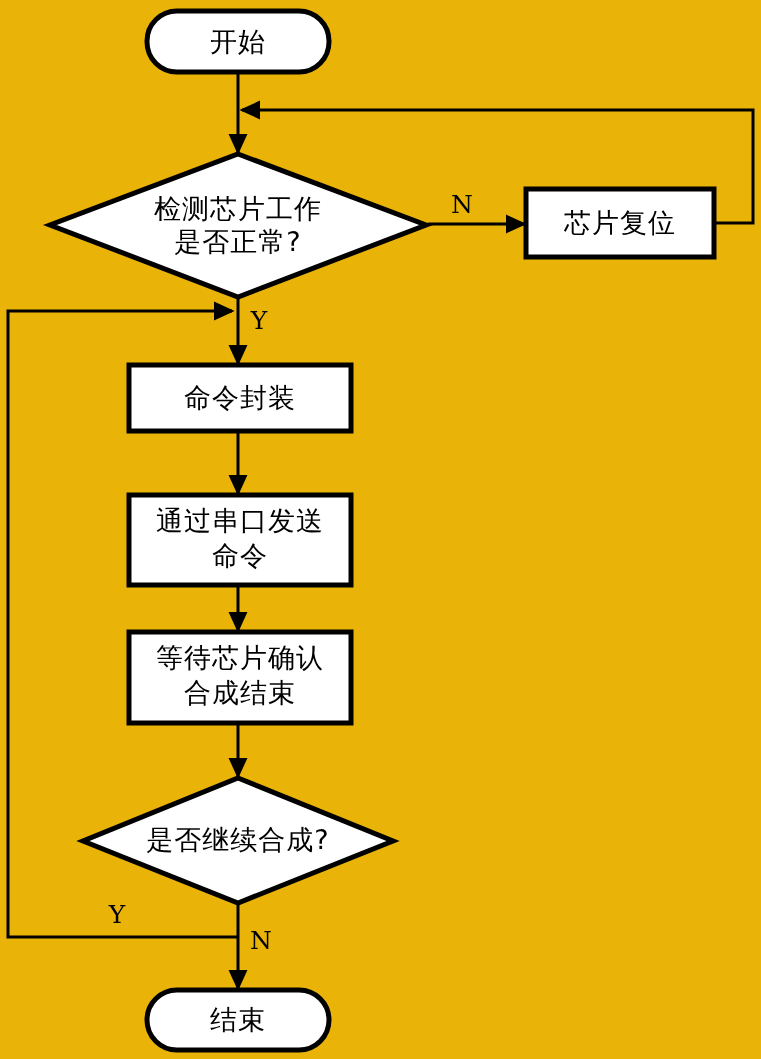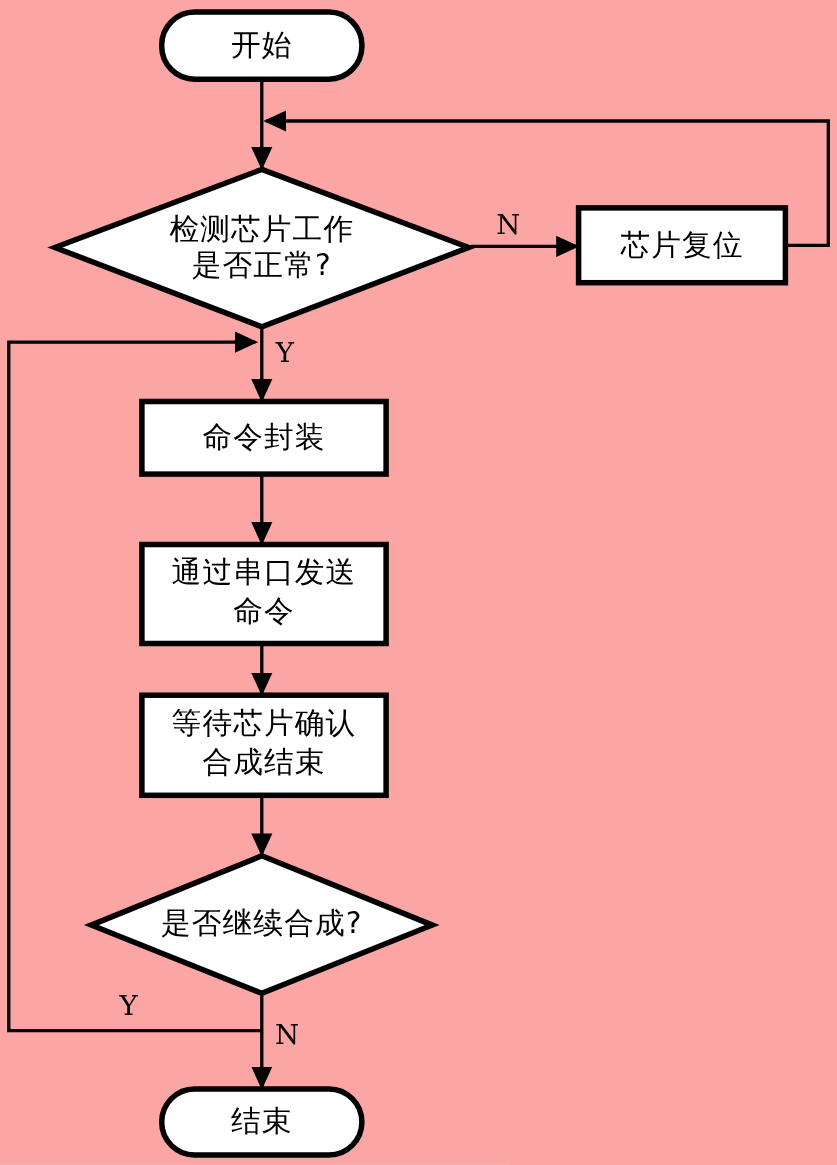--- a/index.html
+++ b/index.html
@@ -8,21 +8,21 @@
     padding: 0;
     background: #ffffff;
   }
   body {
     font-family: "DejaVu Sans", "Liberation Sans", sans-serif;
   }
   #flow-root {
     position: relative;
     width: 761px;
     height: 1059px;
-    background: #fca5a5;
+    background: #eab308;
     overflow: hidden;
   }
   #flow-svg {
     position: absolute;
     top: 0;
     left: 0;
     width: 761px;
     height: 1059px;
   }
   .node-text {

